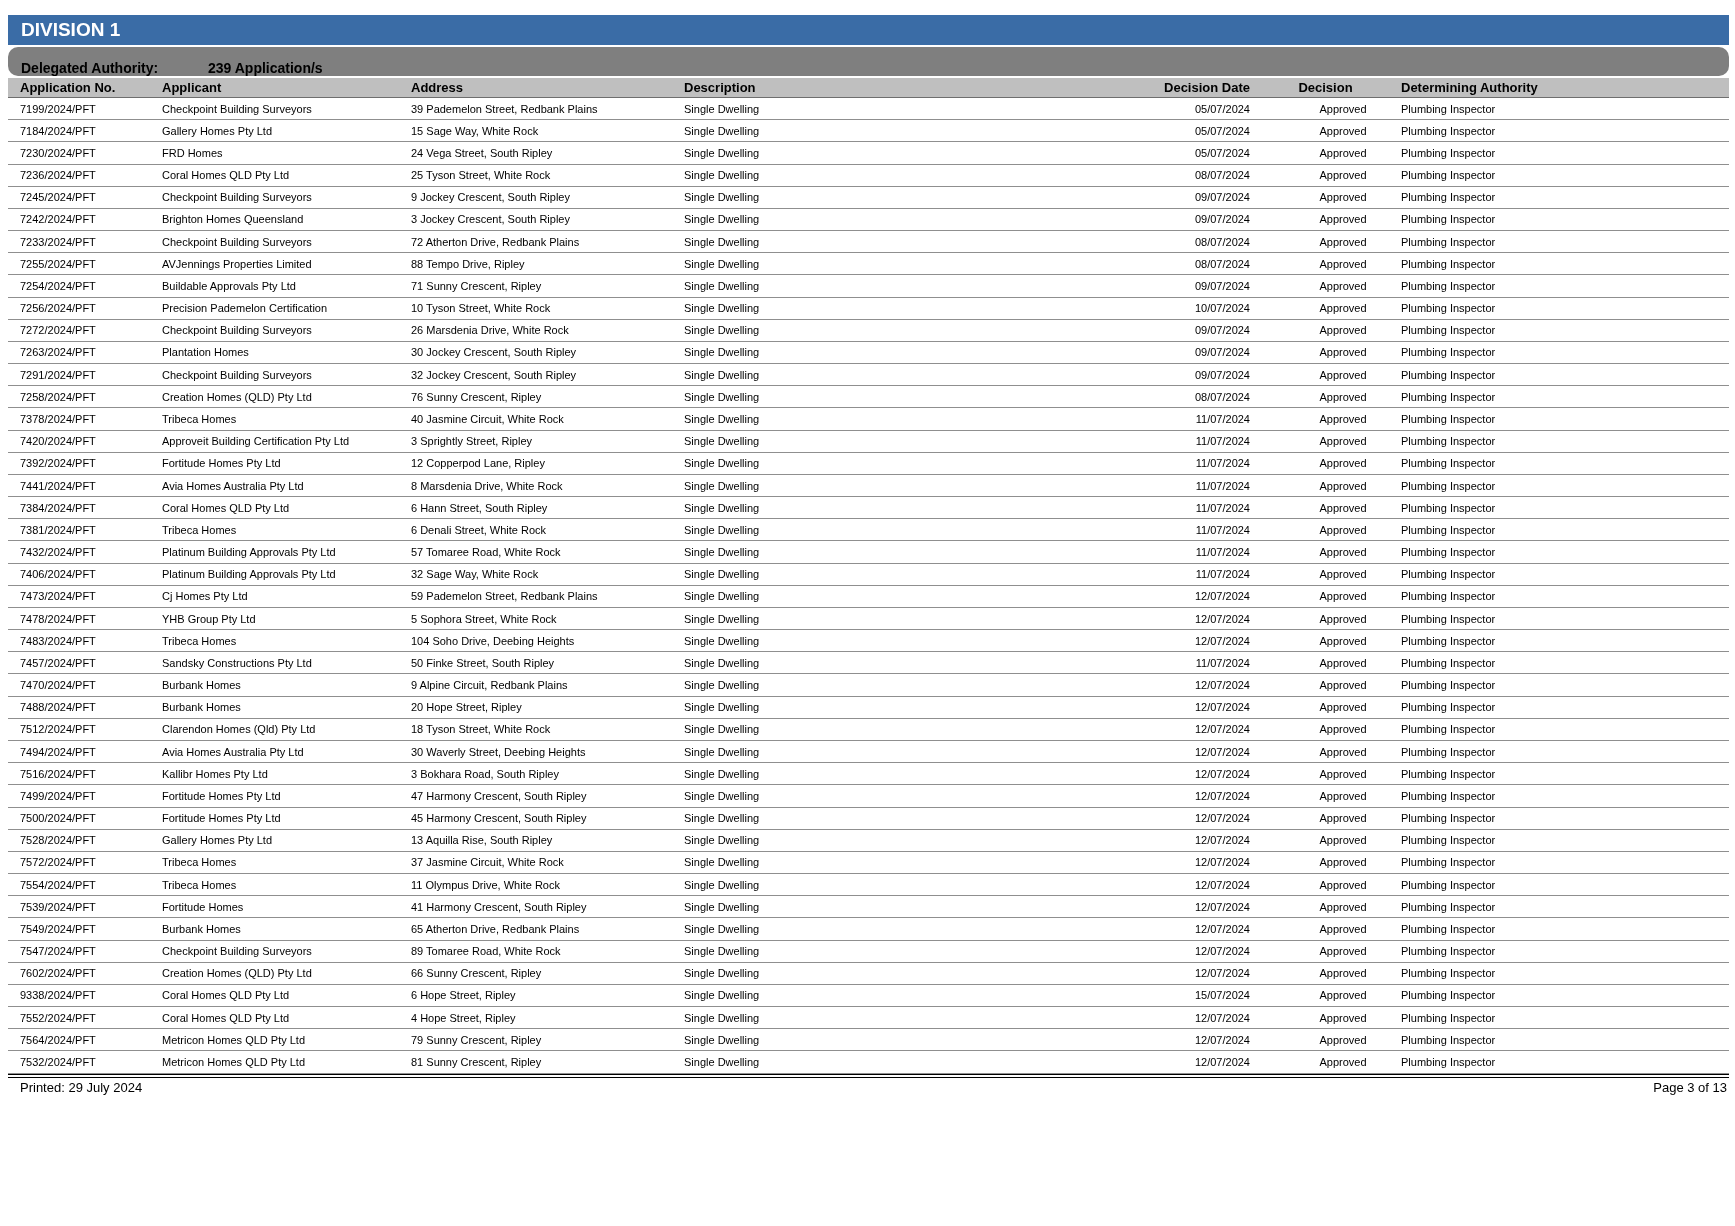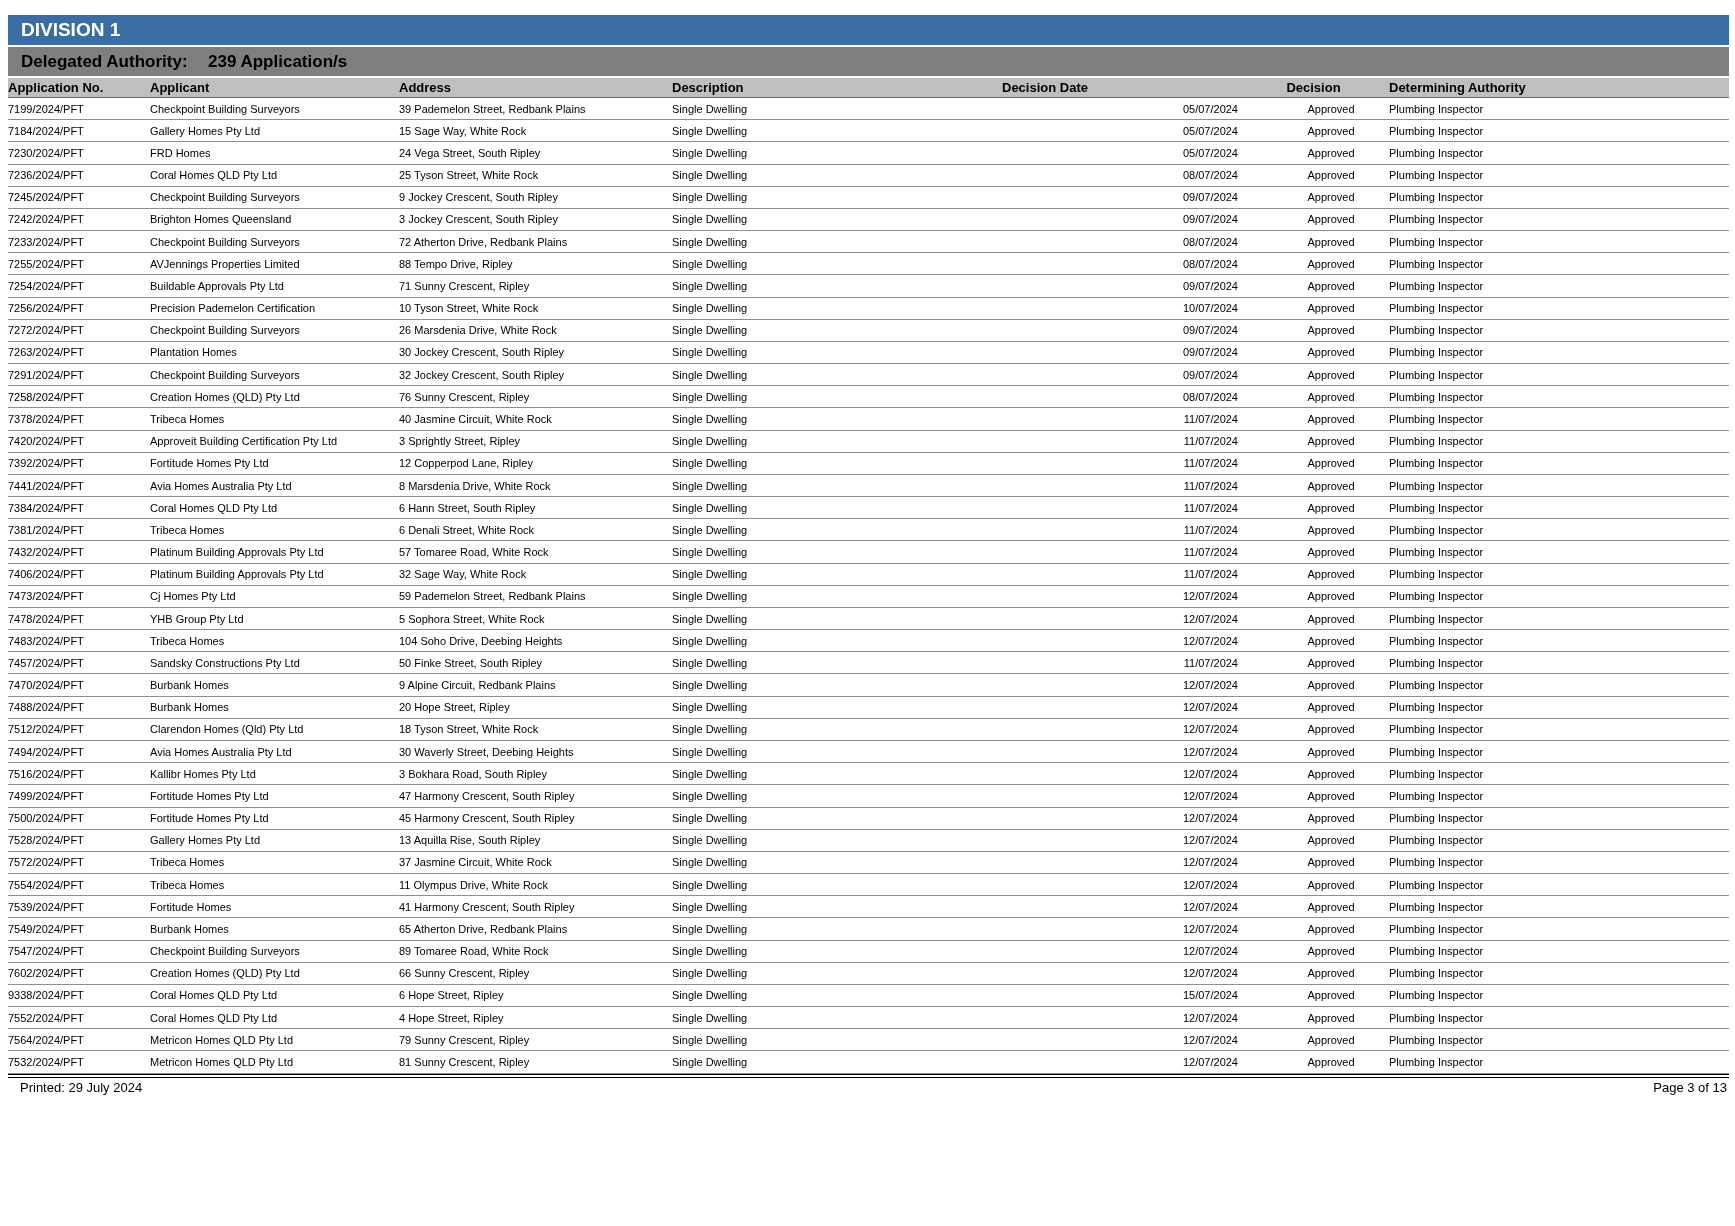--- a/index.html
+++ b/index.html
@@ -27,44 +27,46 @@
     display: flex;
     align-items: center;
     padding-left: 13px;
     margin-bottom: 2px;
   }
   .authority-bar {
     position: relative;
     height: 29px;
     background: var(--authority-bar, #7F7F7F);
     display: flex;
-    align-items: center;
+    align-items: flex-end;
     font-weight: bold;
-    font-size: 17px;
+    font-size: 14px;
     color: #000;
     padding-left: 13px;
     margin-bottom: 2px;
+    border-radius: 10px;
   }
   .authority-bar .auth-count {
     position: absolute;
     left: 200px;
   }
   .grid-row {
     display: grid;
     grid-template-columns: 142px 249px 273px 330px 236px 151px auto;
     align-items: center;
+    padding-left: 12px;
   }
   .col-header {
     height: 20px;
     background: var(--column-header-bg, #BFBFBF);
     font-weight: bold;
     font-size: 13px;
     border-bottom: 1px solid #6e6e6e;
   }
-  .col-header .c5 { }
+  .col-header .c5 { text-align: right; }
   .col-header .c6 { text-align: center; }
   .data-row {
     height: 22.18px;
     font-size: 11px;
     background: #fff;
     border-bottom: 1px solid #8f8f8f;
   }
   .data-row .c5 { text-align: right; }
   .data-row .c6 { text-align: center; margin-left: 35px; }
   .cell {

